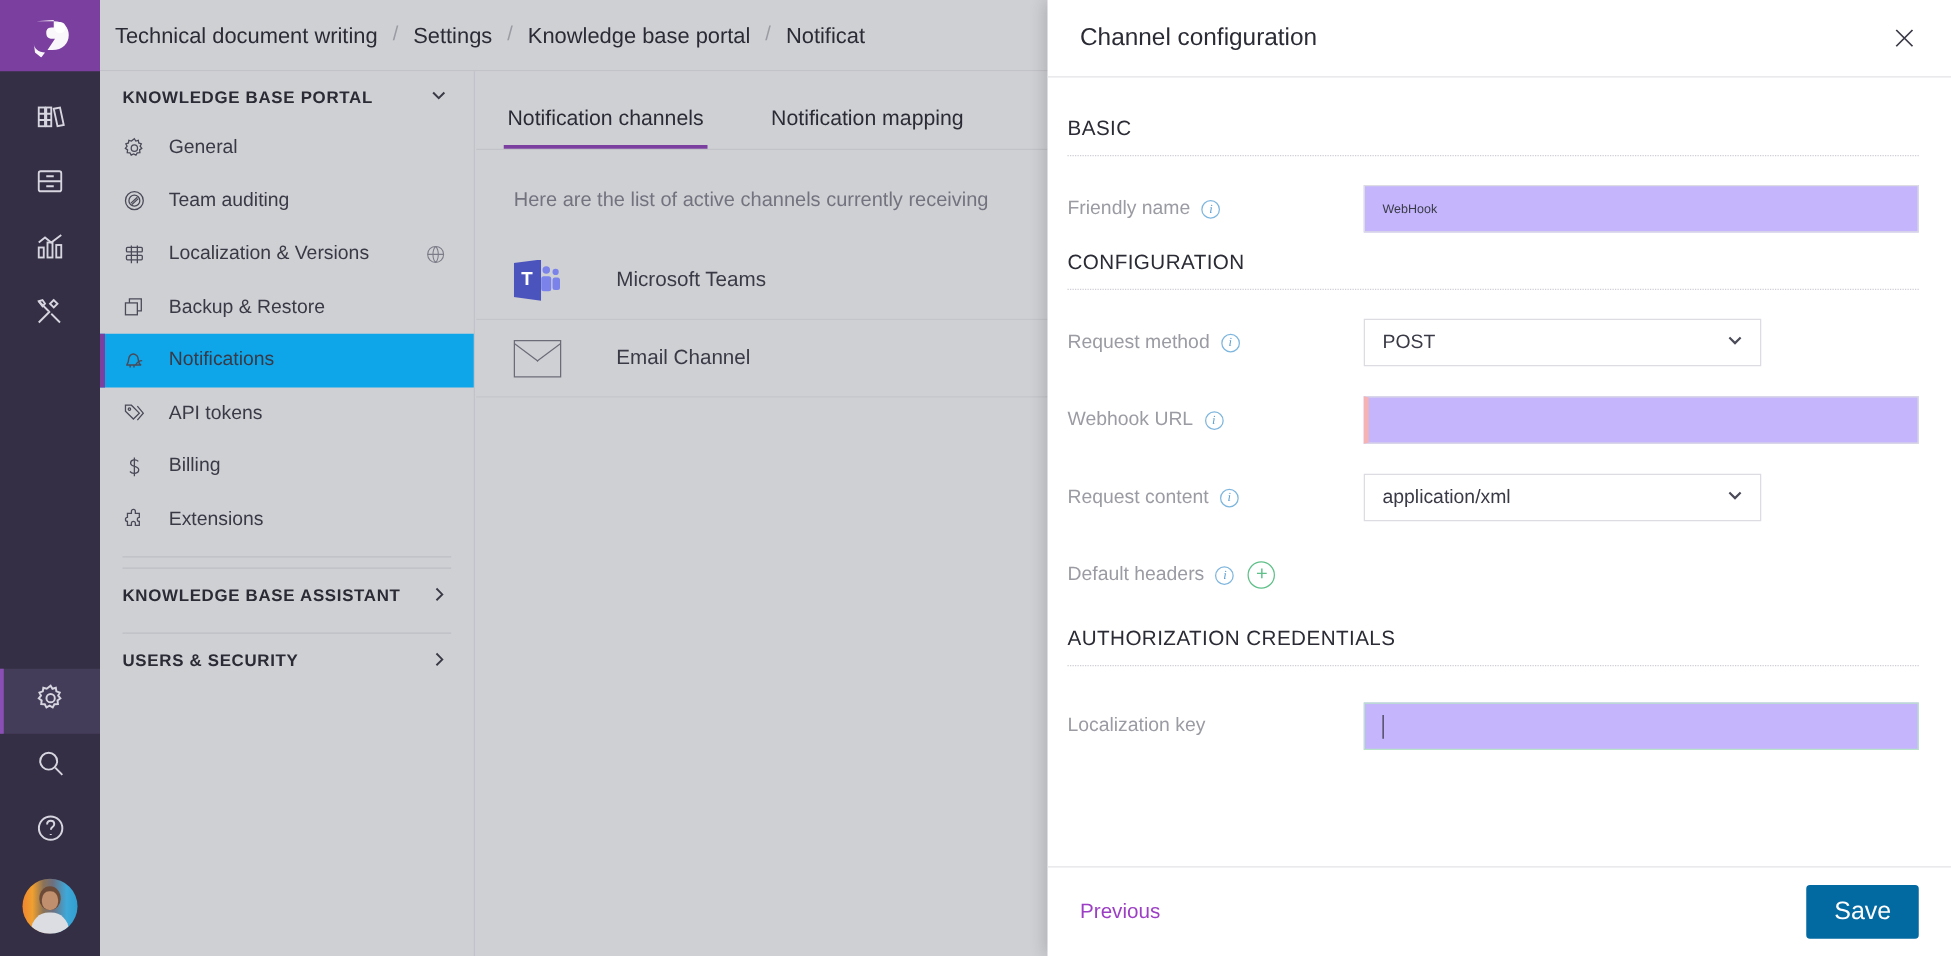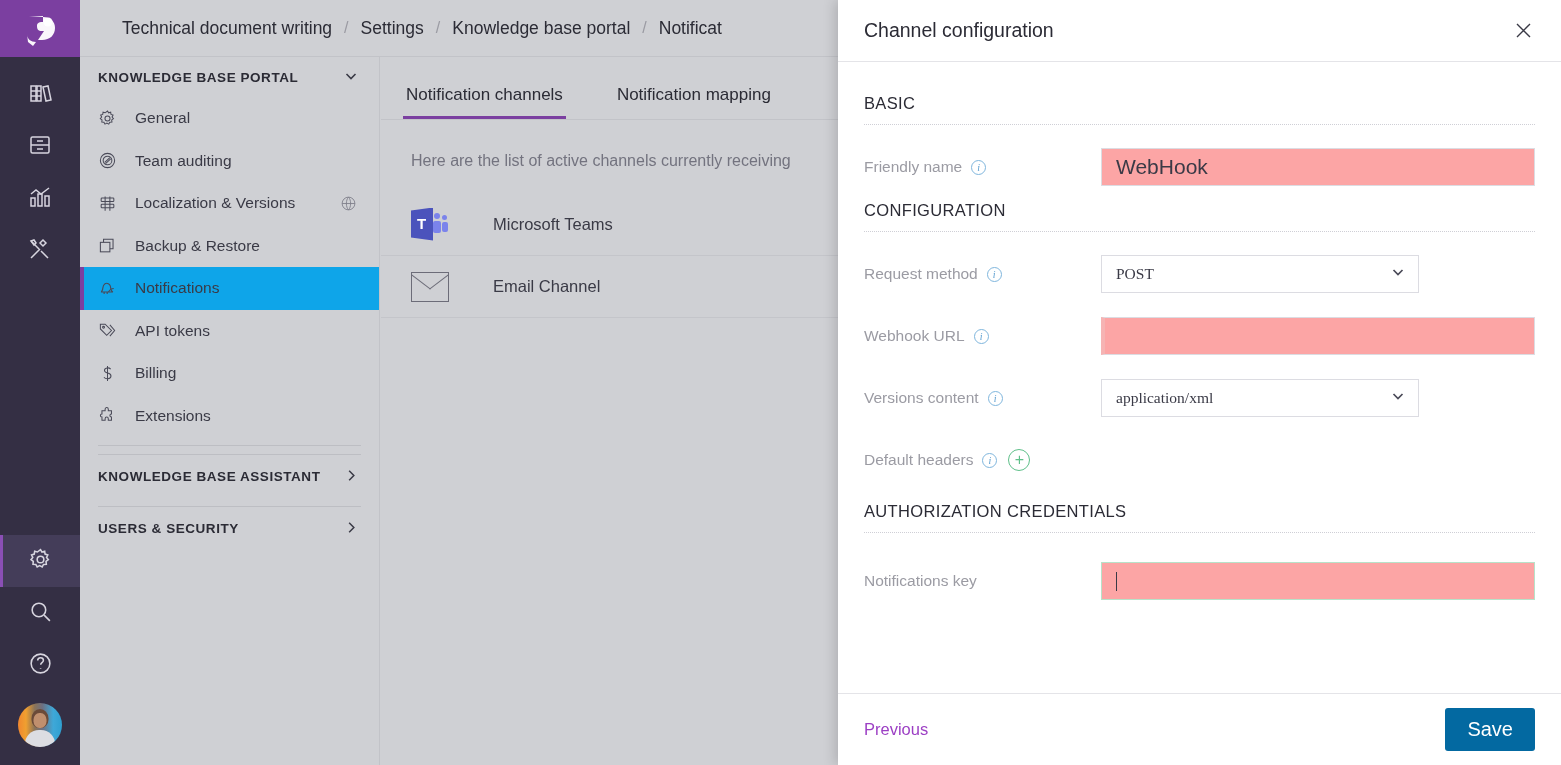--- a/index.html
+++ b/index.html
@@ -69,21 +69,21 @@
     width: 30px; height: 17px; border-radius: 14px 14px 0 0;
     background: #dcdde2;
   }
 
   
   .topbar {
     position: absolute; left: 80px; top: 0;
     width: 1481px; height: 57px;
     background: #cfd0d4;
     display: flex; align-items: center;
-    padding-left: 42px;
+    padding-left: 12px;
     border-bottom: 1px solid #c2c3c8;
   }
   .crumbs { display: flex; align-items: center; white-space: nowrap; }
   .crumb {
     font-size: 17.5px; color: #2b2b35; cursor: pointer;
   }
   .crumb-sep {
     font-size: 16px; color: #9b9ba3; margin: 0 12px;
   }
 
@@ -223,21 +223,21 @@
   }
   .modal-title { font-size: 19.5px; color: #2b2b35; }
   .modal-x {
     margin-left: auto; cursor: pointer;
     width: 28px; height: 28px;
     display: flex; align-items: center; justify-content: center;
   }
   .modal-x svg { stroke: #3a3a46; stroke-width: 1.4; }
   .modal-body {
     flex: 1 1 auto; overflow: hidden;
-    padding: 18px 26px 0 26px;
+    padding: 18px 26px 0 16px;
   }
   .sec-title {
     font-size: 16.5px; color: #2b2b35; letter-spacing: .35px;
     padding-top: 14px;
   }
   .sec-rule {
     margin-top: 11px; height: 0;
     border-bottom: 1px dotted #cfcfd6;
   }
   .frow {
@@ -259,40 +259,39 @@
   }
   .plus-btn {
     display: inline-flex; align-items: center; justify-content: center;
     width: 22px; height: 22px; border-radius: 50%;
     border: 1.3px solid #5fc08a; color: #5fc08a;
     font-size: 16px; margin-left: 11px; cursor: pointer;
     line-height: 1;
   }
   .txt-input {
     height: 38px; flex: 1 1 auto;
-    border: 1px solid #dcdce2; background: #fca5a5;
+    border: 1px solid #dcdce2; background: #c4b5fd;
     display: flex; align-items: center;
     padding-left: 14px;
-    font-size: 21px; color: #3a3a46;
+    font-size: 10px; color: #3a3a46;
     cursor: text;
   }
   .txt-input.err { border-left: 4px solid #f6b3b3; padding-left: 11px; }
   .txt-input.focus { border: 1px solid #b8e2c9; }
   .caret {
     width: 1px; height: 19px; background: #3a3a46;
     animation: none;
   }
   .sel {
     height: 38px; width: 318px; flex: 0 0 318px;
     border: 1px solid #dcdce2; background: #fff;
     display: flex; align-items: center;
     padding: 0 12px 0 14px;
     font-size: 15.5px; color: #3a3a46;
     cursor: pointer;
-    font-family: Liberation Serif, serif;
   }
   .sel .v { flex: 1; }
   .sel svg { stroke: #4a4a58; fill: none; stroke-width: 1.7; }
   .modal-foot {
     flex: 0 0 auto; height: 72px;
     border-top: 1px solid #e4e4e8;
     display: flex; align-items: center;
     padding: 0 26px;
   }
   .prev-link {
@@ -612,21 +611,21 @@
       <div class="frow">
         <div class="flabel">
           <span>Webhook URL</span>
           <span class="info-i">i</span>
         </div>
         <div class="txt-input err" placeholder=""></div>
       </div>
 
       <div class="frow">
         <div class="flabel">
-          <span>Versions content</span>
+          <span>Request content</span>
           <span class="info-i">i</span>
         </div>
         <div class="sel">
           <span class="v">application/xml</span>
           <span>
             <svg width="16" height="16" viewBox="0 0 16 16">
                 <path d="M3.5 6 L8 10.5 L12.5 6"></path>
               </svg>
           </span>
         </div>
@@ -638,21 +637,21 @@
           <span class="info-i">i</span>
           <span class="plus-btn">+</span>
         </div>
       </div>
 
       <div class="sec-title" style="padding-top:22px">AUTHORIZATION CREDENTIALS</div>
       <div class="sec-rule"></div>
 
       <div class="frow" style="margin-top:28px">
         <div class="flabel">
-          <span>Notifications key</span>
+          <span>Localization key</span>
         </div>
         <div class="txt-input focus" placeholder="">
           <span class="caret"></span>
         </div>
       </div>
     </div>
 
     <div class="modal-foot">
       <span class="prev-link">Previous</span>
       <button class="save-btn">Save</button>

